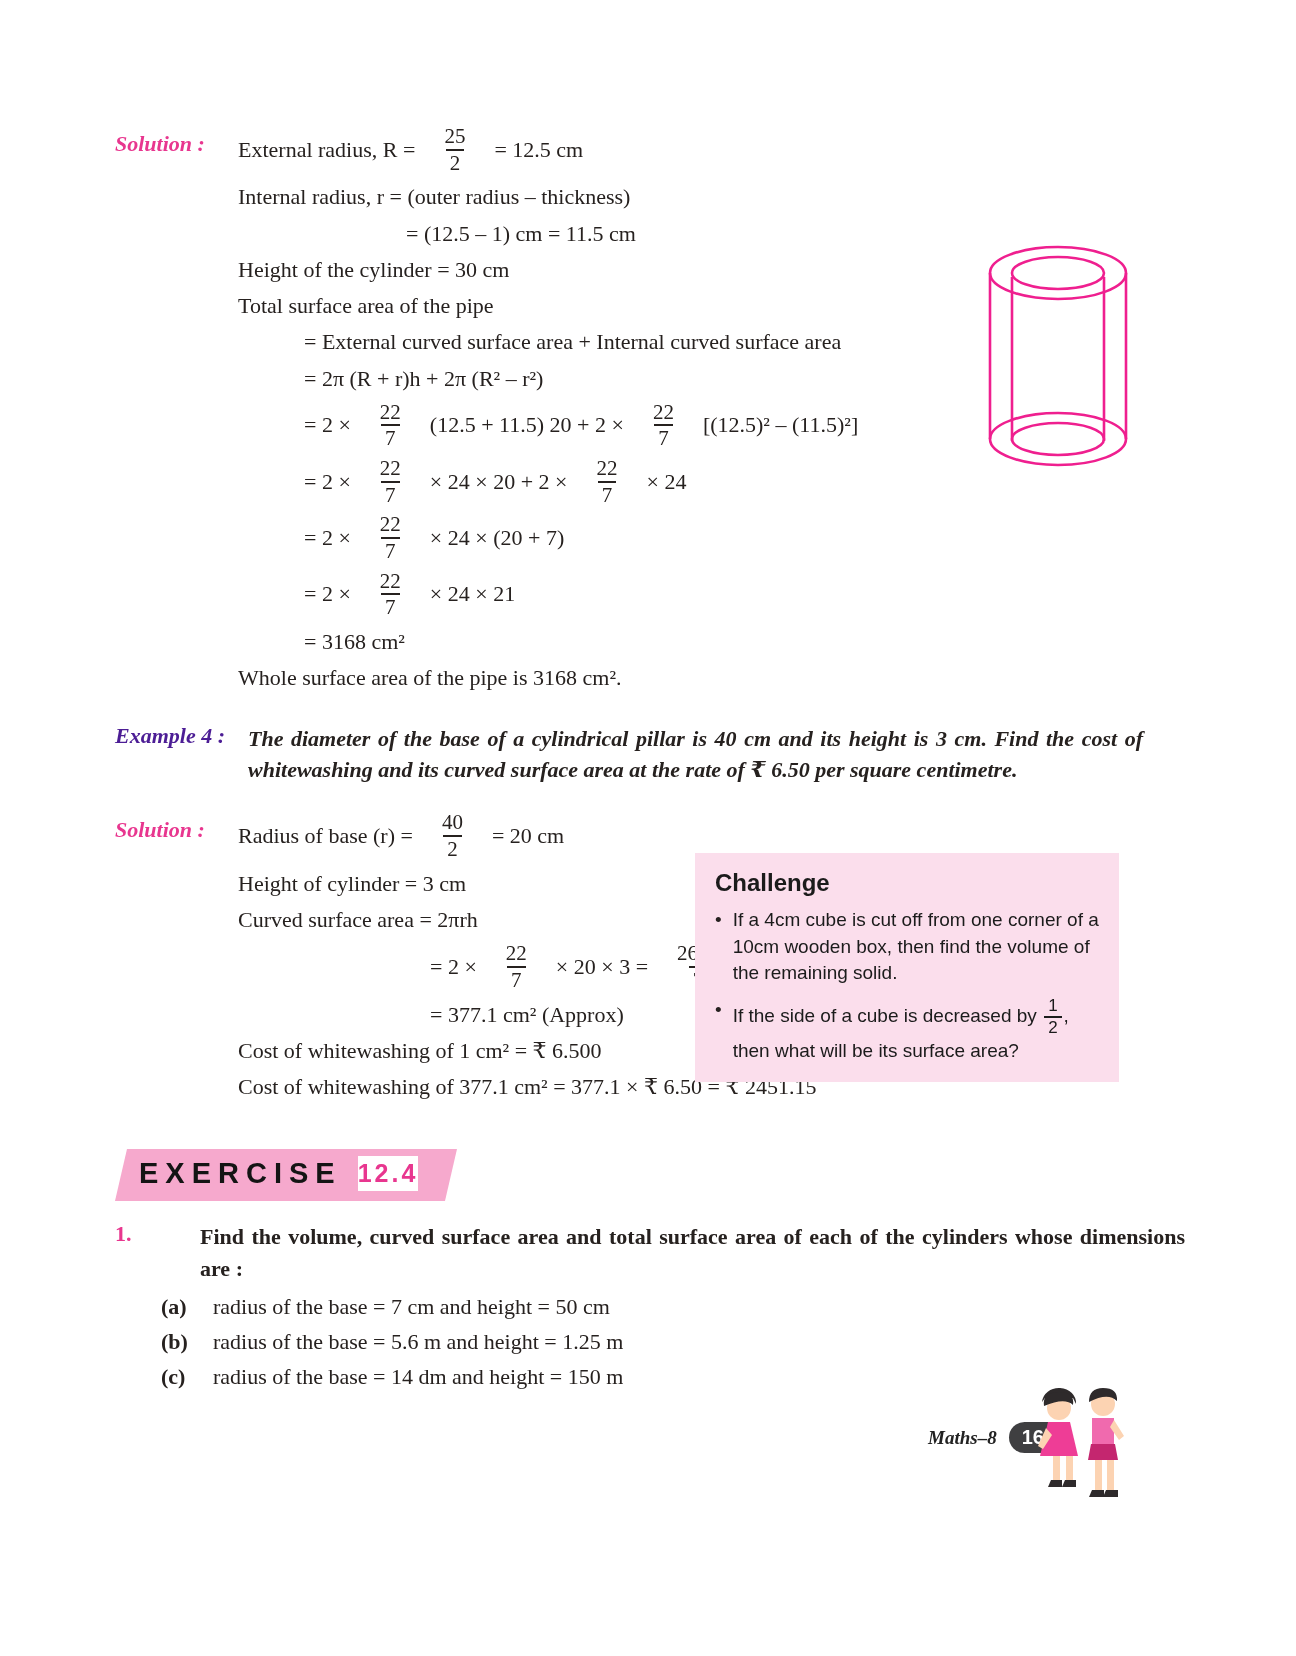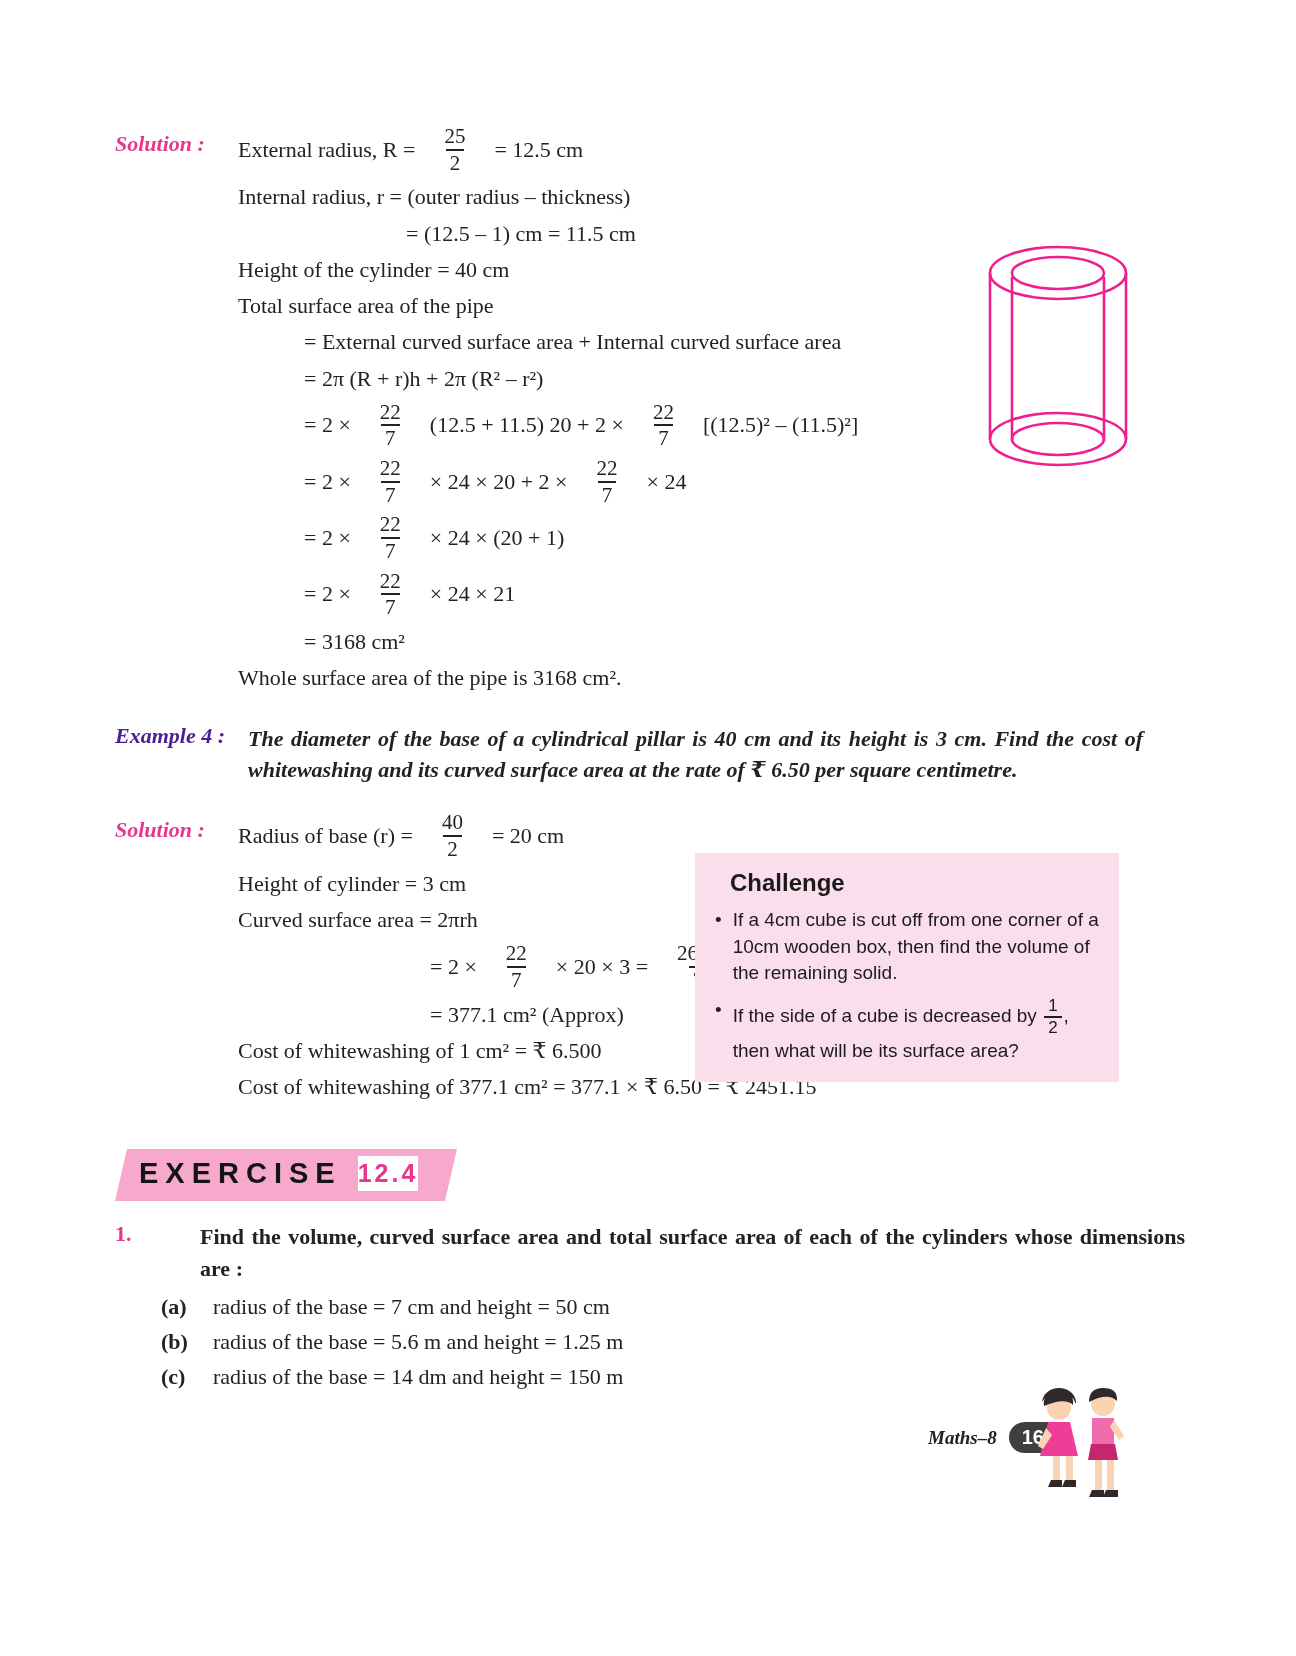--- a/index.html
+++ b/index.html
@@ -39,21 +39,21 @@
 
   
   .cylinder-fig { position:absolute; left:985px; top:243px; }
 
   
   .challenge {
     position:absolute; left:695px; top:853px; width:424px; min-height:222px;
     background:#fbdeec; padding:16px 20px 18px 20px;
     font-family:"Liberation Sans","DejaVu Sans",sans-serif;
   }
-  .challenge-title { font-size:24px; font-weight:bold; color:#1b1b1b; margin-bottom:10px;margin-left:15px; }
+  .challenge-title { font-size:24px; font-weight:bold; color:#1b1b1b; margin-bottom:10px; }
   .ch-item { display:flex; gap:11px; margin-top:10px; }
   .ch-dot { font-size:19px; line-height:1.4; }
   .ch-text { font-size:19px; line-height:1.4; color:#1b1b1b; }
 
   
   .banner-wrap { margin-top:42px; height:54px; position:relative; }
   .banner {
     position:absolute; left:6px; top:0; width:330px; height:52px;
     background:#f6a9cd; transform:skewX(-13deg);
   }
@@ -114,21 +114,21 @@
           <span>External radius, R =</span>
           <span class="frac">
             <span class="fn">25</span>
             <span class="fd">2</span>
           </span>
           <span>= 12.5 cm</span>
         </div>
 
         <div class="tline">Internal radius, r = (outer radius – thickness)</div>
         <div class="tline ind-a">= (12.5 – 1) cm = 11.5 cm</div>
-        <div class="tline">Height of the cylinder = 40 cm</div>
+        <div class="tline">Height of the cylinder = 30 cm</div>
         <div class="tline">Total surface area of the pipe</div>
         <div class="tline ind-b">= External curved surface area + Internal curved surface area</div>
         <div class="tline ind-b">= 2π (R + r)h + 2π (R² – r²)</div>
 
         <div class="mline ind-b">
           <span>= 2 ×</span>
           <span class="frac">
             <span class="fn">22</span>
             <span class="fd">7</span>
           </span>
@@ -153,21 +153,21 @@
           </span>
           <span>× 24</span>
         </div>
 
         <div class="mline ind-b">
           <span>= 2 ×</span>
           <span class="frac">
             <span class="fn">22</span>
             <span class="fd">7</span>
           </span>
-          <span>× 24 × (20 + 1)</span>
+          <span>× 24 × (20 + 7)</span>
         </div>
 
         <div class="mline ind-b">
           <span>= 2 ×</span>
           <span class="frac">
             <span class="fn">22</span>
             <span class="fd">7</span>
           </span>
           <span>× 24 × 21</span>
         </div>

